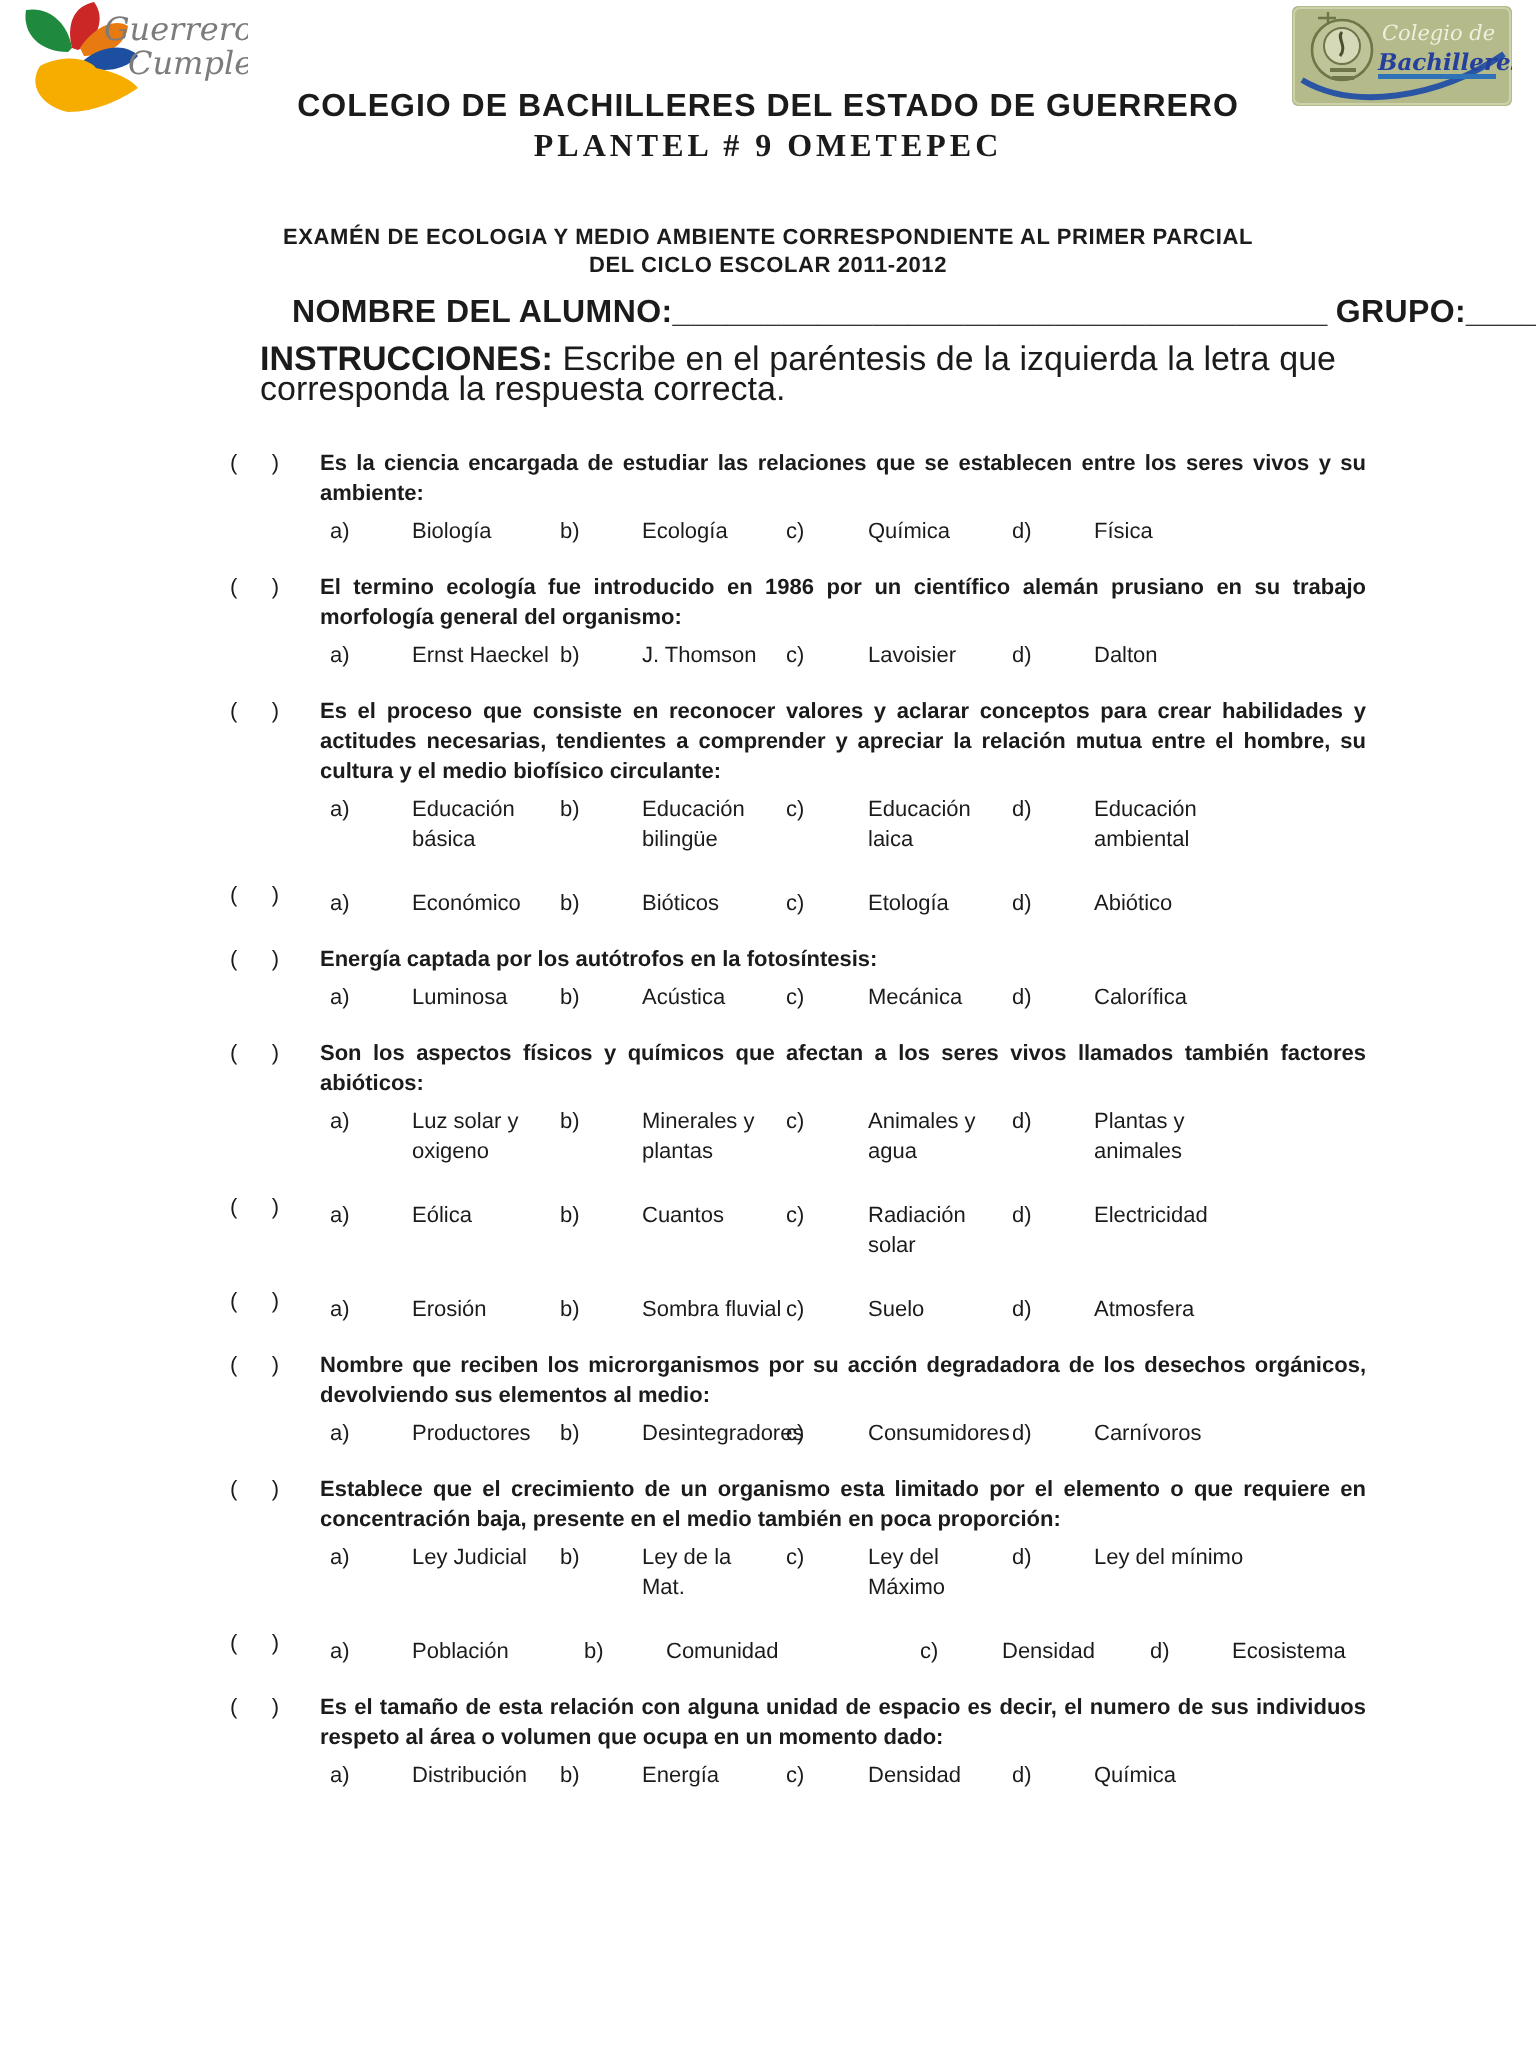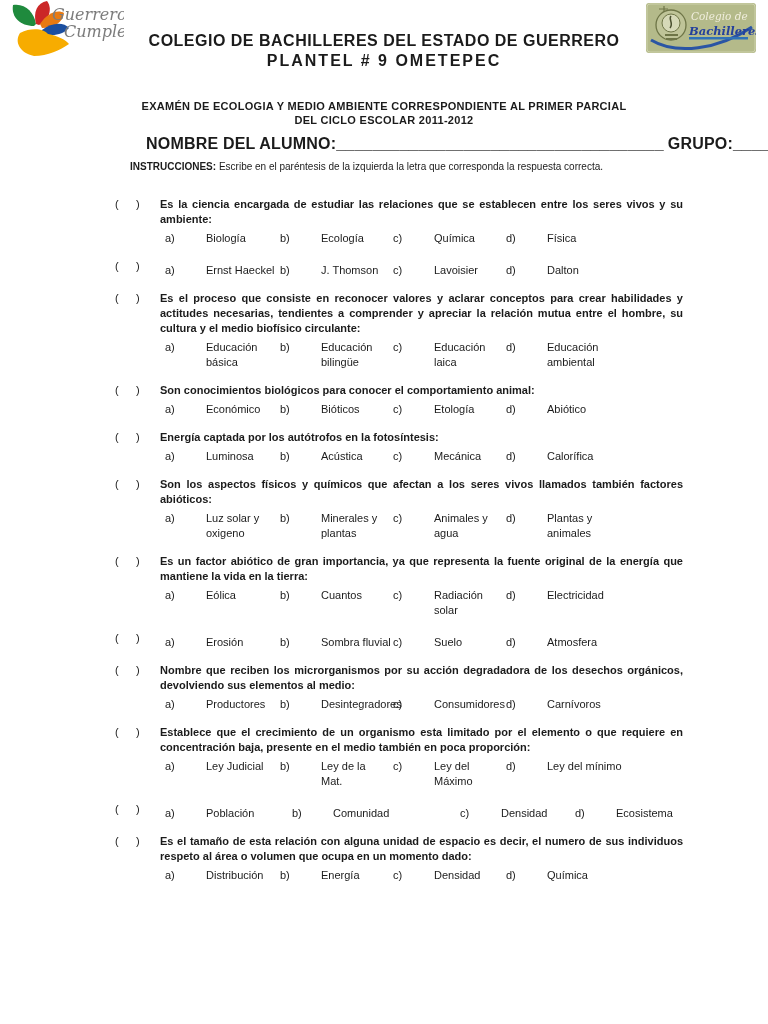--- a/index.html
+++ b/index.html
@@ -5,33 +5,33 @@
   * { margin:0; padding:0; box-sizing:border-box; }
   html,body { background:#ffffff; }
   .page {
     position:relative; width:768px; height:1024px; margin:0 auto;
     background:#ffffff; color:#1b1b1b; overflow:hidden;
     font-family:"Liberation Sans", sans-serif;
   }
   .logo-guerrero { position:absolute; left:6px; top:0; }
   .logo-cobach  { position:absolute; left:646px; top:3px; }
 
-  .school-block { padding-top:31px; text-align:center; font-weight:bold;
+  .school-block { padding-top:44px; text-align:center; font-weight:bold;
                   font-size:16px; line-height:20px; }
   .school-name  { letter-spacing:0.5px; }
-  .campus-name  { letter-spacing:2px; }
+  .campus-name  { letter-spacing:2px;font-family:Liberation Serif, serif; }
 
   .exam-title { margin-top:28px; text-align:center; font-weight:bold;
                 font-size:11px; line-height:14px; letter-spacing:0.3px; }
 
   .student-line { margin:8px 60px 0 146px; font-weight:bold; font-size:16px;
                   white-space:nowrap; letter-spacing:0.2px; }
   .student-line .gap { display:inline-block; width:4px; }
 
-  .instructions { margin:6px 100px 0 130px; font-size:10px; line-height:15px;
+  .instructions { margin:6px 100px 0 130px; font-size:17px; line-height:15px;
                   text-align:justify; }
   .instructions .label { font-weight:bold; }
 
   .questions { margin-top:23px; }
   .question  { display:flex; margin:0 85px 13px 115px; }
   .parens    { width:45px; flex-shrink:0; font-size:11px; white-space:pre;
                padding-top:1px; letter-spacing:1px; }
   .q-body    { flex:1; min-width:0; }
   .q-text    { font-weight:bold; font-size:11px; line-height:15px;
                text-align:justify; }
@@ -123,20 +123,21 @@
               <span class="opt-letter">d)</span>
               <span class="opt-text">Física</span>
             </div>
         </div>
       </div>
     </div>
 
     <div class="question">
       <span class="parens">(    )</span>
       <div class="q-body">
+        <p class="q-text">El termino ecología fue introducido en 1986 por un científico alemán prusiano en su trabajo morfología general del organismo:</p>
         <div class="options">
           <div class="option">
               <span class="opt-letter">a)</span>
               <span class="opt-text">Ernst Haeckel</span>
             </div>
           <div class="option">
               <span class="opt-letter">b)</span>
               <span class="opt-text">J. Thomson</span>
             </div>
           <div class="option">
@@ -175,21 +176,20 @@
               <span class="opt-text">Educación
 ambiental</span>
             </div>
         </div>
       </div>
     </div>
 
     <div class="question">
       <span class="parens">(    )</span>
       <div class="q-body">
-        <p class="q-text">Son conocimientos biológicos para conocer el comportamiento animal:</p>
         <div class="options">
           <div class="option">
               <span class="opt-letter">a)</span>
               <span class="opt-text">Económico</span>
             </div>
           <div class="option">
               <span class="opt-letter">b)</span>
               <span class="opt-text">Bióticos</span>
             </div>
           <div class="option">
@@ -254,21 +254,20 @@
               <span class="opt-text">Plantas y
 animales</span>
             </div>
         </div>
       </div>
     </div>
 
     <div class="question">
       <span class="parens">(    )</span>
       <div class="q-body">
-        <p class="q-text">Es un factor abiótico de gran importancia, ya que representa la fuente original de la energía que mantiene la vida en la tierra:</p>
         <div class="options">
           <div class="option">
               <span class="opt-letter">a)</span>
               <span class="opt-text">Eólica</span>
             </div>
           <div class="option">
               <span class="opt-letter">b)</span>
               <span class="opt-text">Cuantos</span>
             </div>
           <div class="option">

